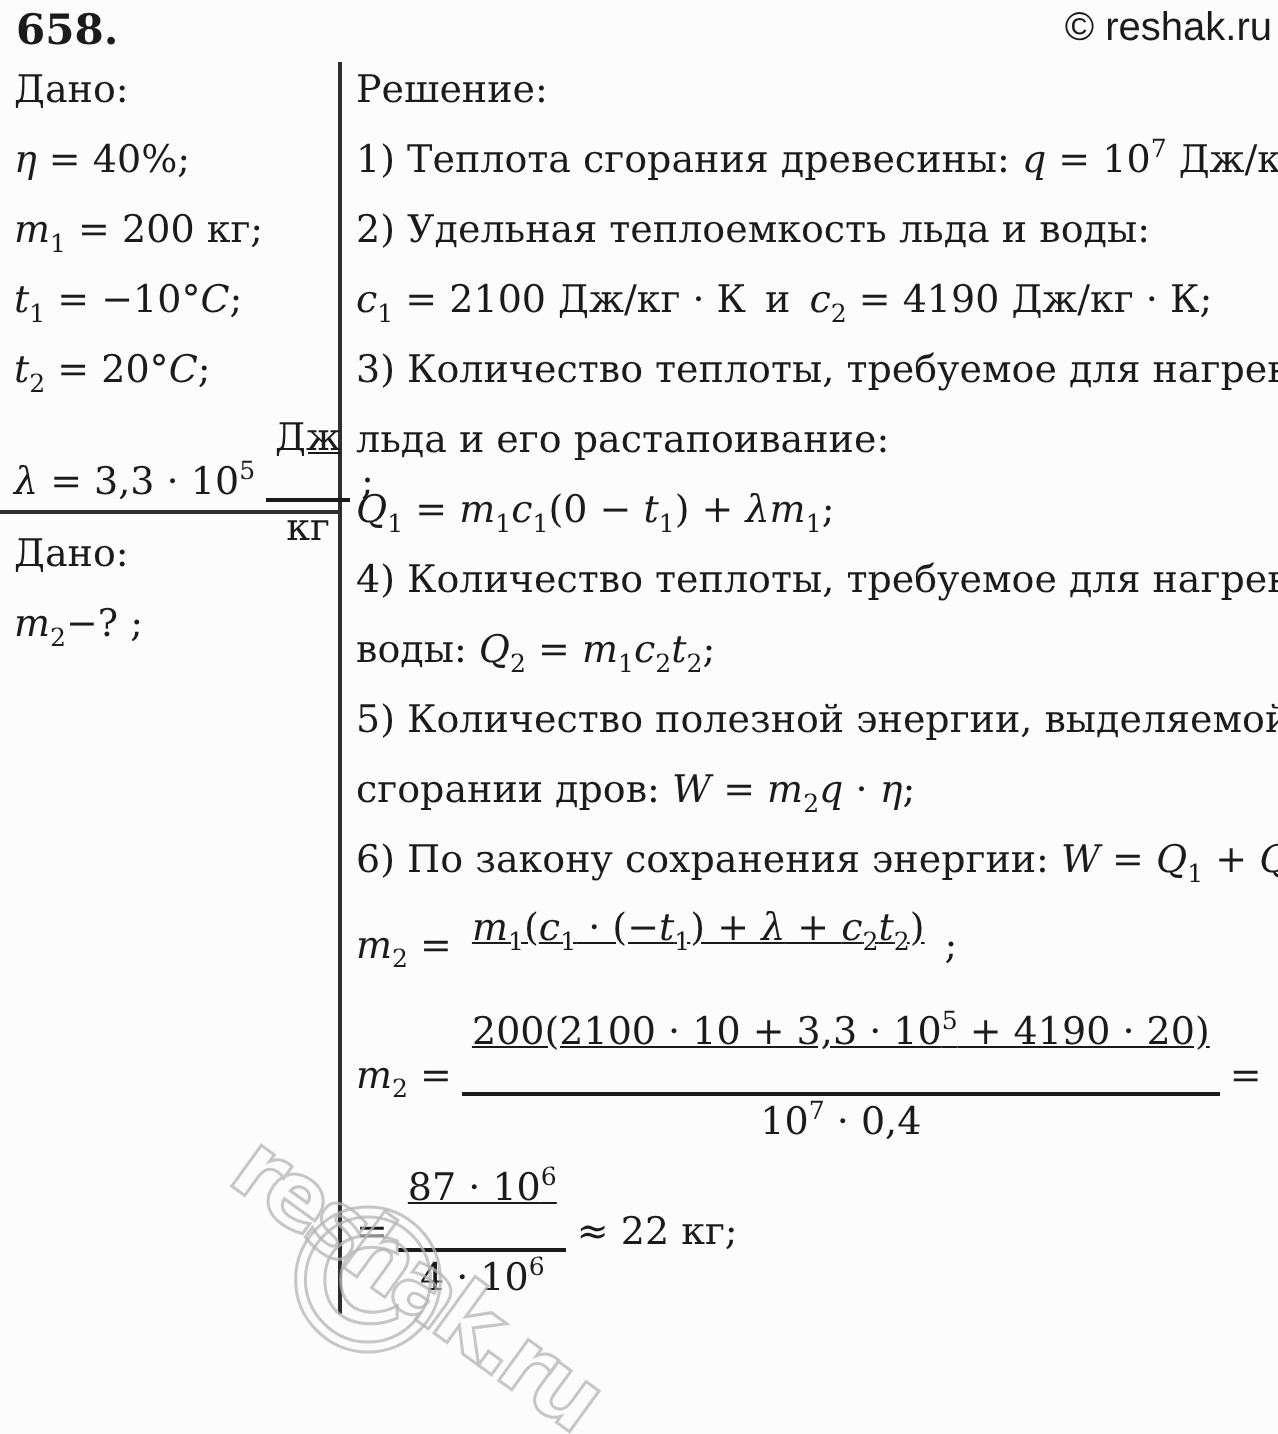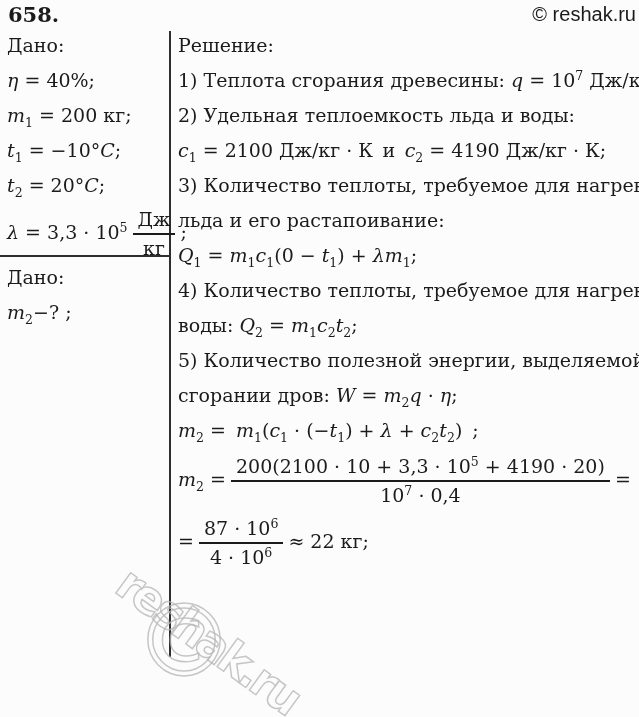--- a/index.html
+++ b/index.html
@@ -42,21 +42,21 @@
   .section-title{ line-height:35px; }
   .line{ line-height:35px; white-space:nowrap; }
   .frac-line{ padding:6px 0; line-height:1.25; white-space:nowrap; }
   i{ font-style:italic; }
   sub{ font-size:66%; line-height:0; }
   sup{ font-size:66%; line-height:0; }
   .frac{
     display:inline-block; vertical-align:middle;
     text-align:center; margin:0 5px;
   }
-  .frac .num{ display:block; padding:0 5px 3px; line-height:1.1; }
+  .frac .num{ display:block; padding:0 5px 19px; line-height:1.1;text-decoration:underline; }
   .frac .den{
     display:block; border-top:2px solid var(--text, #1b1b1b);
     padding:3px 5px 0; line-height:1.1;
   }
   .watermark-text{
     position:absolute; left:138px; top:556px;
     font-family:"DejaVu Sans","Liberation Sans",sans-serif;
     font-size:46px; font-weight:bold; letter-spacing:-4px;
     transform:rotate(36deg); transform-origin:left top;
     color:transparent;
@@ -113,20 +113,21 @@
           <div class="line">1) Теплота сгорания древесины: <i>q</i> = 10<sup>7</sup> Дж/кг;</div>
           <div class="line">2) Удельная теплоемкость льда и воды:</div>
           <div class="line"><i>c</i><sub>1</sub> = 2100 Дж/кг · К и <i>c</i><sub>2</sub> = 4190 Дж/кг · К;</div>
           <div class="line">3) Количество теплоты, требуемое для нагревания</div>
           <div class="line">льда и его растапоивание:</div>
           <div class="line"><i>Q</i><sub>1</sub> = <i>m</i><sub>1</sub><i>c</i><sub>1</sub>(0 − <i>t</i><sub>1</sub>) + <i>λm</i><sub>1</sub>;</div>
           <div class="line">4) Количество теплоты, требуемое для нагревания</div>
           <div class="line">воды: <i>Q</i><sub>2</sub> = <i>m</i><sub>1</sub><i>c</i><sub>2</sub><i>t</i><sub>2</sub>;</div>
           <div class="line">5) Количество полезной энергии, выделяемой при</div>
           <div class="line">сгорании дров: <i>W</i> = <i>m</i><sub>2</sub><i>q</i> · <i>η</i>;</div>
+          <div class="line">6) По закону сохранения энергии: <i>W</i> = <i>Q</i><sub>1</sub> + <i>Q</i>;</div>
           <div class="frac-line"><i>m</i><sub>2</sub> =<span class="frac"><span class="num"><i>m</i><sub>1</sub>(<i>c</i><sub>1</sub> · (−<i>t</i><sub>1</sub>) + <i>λ</i> + <i>c</i><sub>2</sub><i>t</i><sub>2</sub>)</span></span>;</div>
           <div class="frac-line"><i>m</i><sub>2</sub> =<span class="frac"><span class="num">200(2100 · 10 + 3,3 · 10<sup>5</sup> + 4190 · 20)</span><span class="den">10<sup>7</sup> · 0,4</span></span>=</div>
           <div class="frac-line">=<span class="frac"><span class="num">87 · 10<sup>6</sup></span><span class="den">4 · 10<sup>6</sup></span></span>≈ 22 кг;</div>
         </div>
     </div>
 
     <div class="answer-line">Ответ: <i>m</i><sub>2</sub> = 22 кг.</div>
 
   </div>
 </div>

